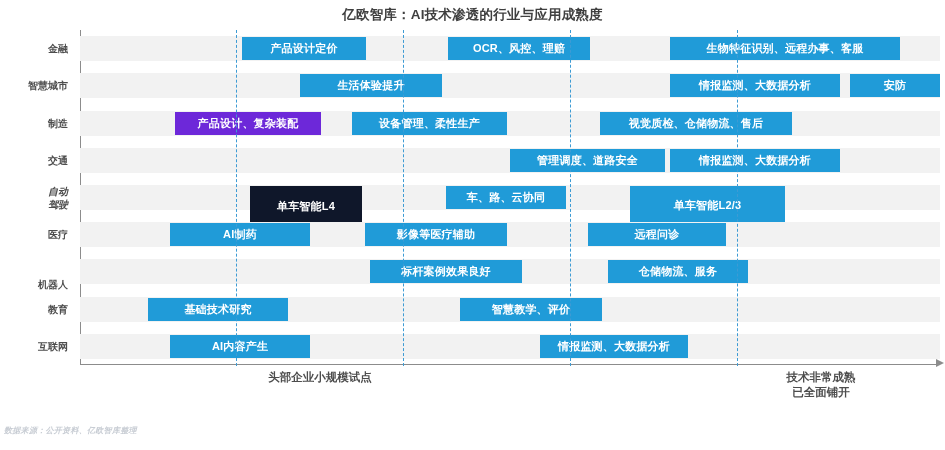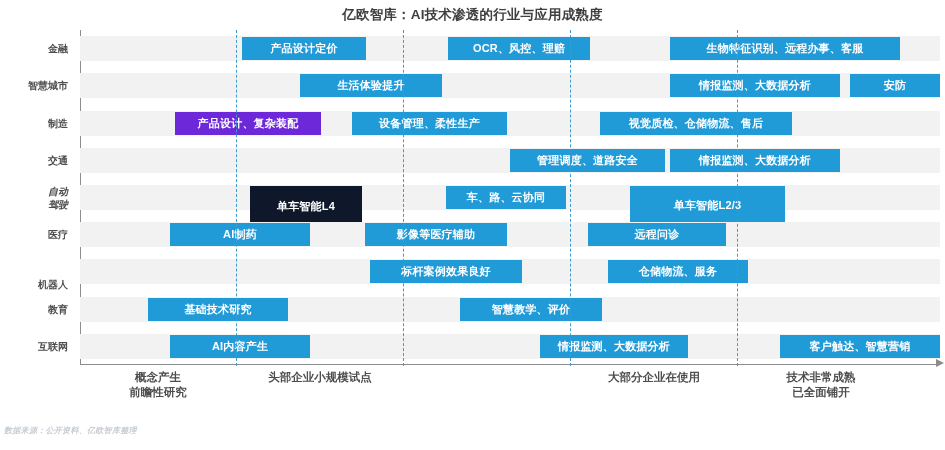--- a/index.html
+++ b/index.html
@@ -209,37 +209,31 @@
     <div class="bar" style="left: 508px; width: 138px; top: 193.222px; height: 23px; background: rgb(32, 155, 216);">远程问诊</div>
     <div class="row-band" style="top: 229.444px; height: 25px;"></div>
     <div class="bar" style="left: 290px; width: 152px; top: 230.444px; height: 23px; background: rgb(32, 155, 216);">标杆案例效果良好</div>
     <div class="bar" style="left: 528px; width: 140px; top: 230.444px; height: 23px; background: rgb(32, 155, 216);">仓储物流、服务</div>
     <div class="row-band" style="top: 266.667px; height: 25px;"></div>
     <div class="bar" style="left: 380px; width: 142px; top: 267.667px; height: 23px; background: rgb(32, 155, 216);">智慧教学、评价</div>
     <div class="bar" style="left: 68px; width: 140px; top: 267.667px; height: 23px; background: rgb(32, 155, 216);">基础技术研究</div>
     <div class="row-band" style="top: 303.889px; height: 25px;"></div>
     <div class="bar" style="left: 90px; width: 140px; top: 304.889px; height: 23px; background: rgb(32, 155, 216);">AI内容产生</div>
     <div class="bar" style="left: 460px; width: 148px; top: 304.889px; height: 23px; background: rgb(32, 155, 216);">情报监测、大数据分析</div>
-    <div class="bar" style="left: 700px; width: 160px; top: 304.889px; height: 23px; background: rgb(32, 155, 216);">客户触达、智慧营销</div>
     <div class="divider" style="left: 156px; border-left-color: rgb(61, 155, 212);"></div>
     <div class="divider" style="left: 323px; border-left-color: rgb(61, 155, 212);"></div>
     <div class="divider" style="left: 490px; border-left-color: rgb(61, 155, 212);"></div>
     <div class="divider" style="left: 657px; border-left-color: rgb(61, 155, 212);"></div>
   </div>
 
 <div id="stage-captions">
-    <div class="stage-caption" style="left: -2px; width: 160px;">
-      <div>概念产生</div>
-      <div>前瞻性研究</div>
-    </div>
     <div class="stage-caption" style="left: 160px; width: 160px;">
       <div>头部企业小规模试点</div>
     </div>
     <div class="stage-caption" style="left: 494px; width: 160px;">
-      <div>大部分企业在使用</div>
     </div>
     <div class="stage-caption" style="left: 661px; width: 160px;">
       <div>技术非常成熟</div>
       <div>已全面铺开</div>
     </div>
   </div>
 
 <div id="footer-note">数据来源：公开资料、亿欧智库整理</div>
 
 </body></html>

